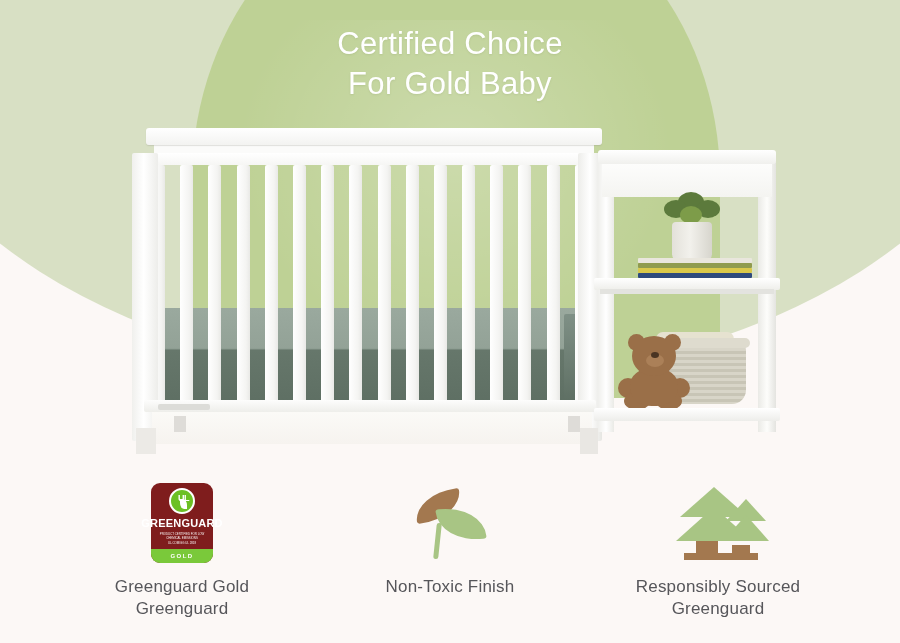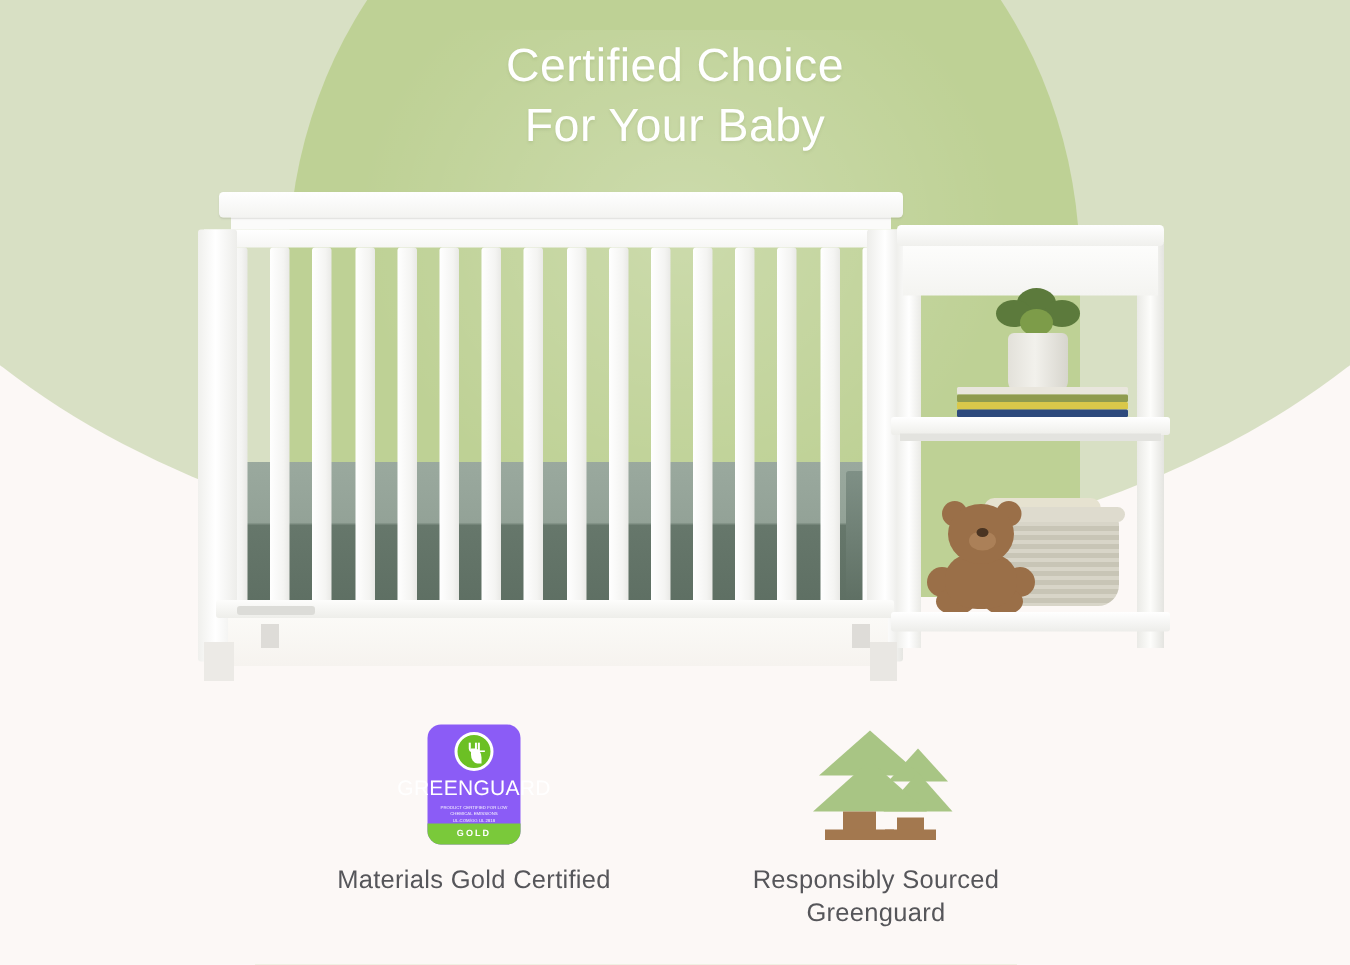--- a/index.html
+++ b/index.html
@@ -169,34 +169,34 @@
   }
   .badge{ width:190px; display:flex; flex-direction:column; align-items:center; }
   .badge-icon{ height:86px; display:flex; align-items:center; justify-content:center; }
   .badge-caption{
     margin-top:10px; text-align:center; color:#56565a;
     font-size:17px; line-height:1.3; letter-spacing:.2px;
   }
 
   
   .gg{
-    width:62px; height:80px; background:#8b5cf6; border-radius:9px;
+    width:62px; height:80px; background:#7f1d1d; border-radius:9px;
     display:flex; flex-direction:column; align-items:center; padding-top:5px;
     position:relative;
   }
   .gg-ul{
     width:26px; height:26px; border-radius:50%; background:#6cc024;
     border:2.5px solid #ffffff; display:flex; align-items:center; justify-content:center;
     position:relative;
   }
   .gg-ul-text{ color:#ffffff; font-size:9px; font-weight:700; letter-spacing:-.5px;
     position:absolute; top:3px; left:7px; }
   .gg-ul-leaf{ position:absolute; bottom:3px; left:9px; width:7px; height:10px;
     background:#ffffff; border-radius:0 60% 0 60%; }
-  .gg-name{ color:#ffffff; font-size:14px; font-weight:400; letter-spacing:.2px; margin-top:3px;text-align:right; }
+  .gg-name{ color:#ffffff; font-size:11px; font-weight:700; letter-spacing:.2px; margin-top:3px;text-align:right; }
   .gg-fine{ color:#ffffff; font-size:2.9px; line-height:1.5; text-align:center;
     width:48px; margin-top:3px; opacity:.95; }
   .gg-goldbar{
     position:absolute; bottom:0; left:0; width:62px; height:14px;
     background:#7ac93a; border-radius:0 0 9px 9px;
     display:flex; align-items:center; justify-content:center;
   }
   .gg-gold{ color:#ffffff; font-size:6px; font-weight:700; letter-spacing:1.4px; }
 
   
@@ -234,21 +234,21 @@
 
 <div id="stage">
 
   <div class="bg-ellipse-outer"></div>
   <div class="bg-center-shape"></div>
   <div class="bg-soft-glow"></div>
   <div class="bg-bottom-cream"></div>
 
   <div class="headline">
     <div>Certified Choice</div>
-    <div>For Your Baby</div>
+    <div>For Gold Baby</div>
   </div>
 
   <div class="furniture">
 
     <div class="crib">
       <div class="mattress"></div>
       <div class="mattress-endl"></div>
       <div class="mattress-endr"></div>
 
       <div class="crib-slats">
@@ -335,23 +335,33 @@
             <span class="gg-ul-text">UL</span>
             <span class="gg-ul-leaf"></span>
           </div>
           <div class="gg-name">GREENGUARD</div>
           <div class="gg-fine">PRODUCT CERTIFIED FOR LOW CHEMICAL EMISSIONS UL.COM/GG UL 2818</div>
           <div class="gg-goldbar">
             <span class="gg-gold">GOLD</span>
           </div>
         </div>
       </div>
-      <div class="badge-caption">Materials Gold Certified</div>
-    </div>
-
+      <div class="badge-caption">Greenguard Gold Greenguard</div>
+    </div>
+
+    <div class="badge">
+      <div class="badge-icon">
+        <div class="leaves">
+          <div class="leaf-brown"></div>
+          <div class="leaf-stem"></div>
+          <div class="leaf-green"></div>
+        </div>
+      </div>
+      <div class="badge-caption">Non-Toxic Finish</div>
+    </div>
 
     <div class="badge">
       <div class="badge-icon">
         <div class="trees">
           <div class="tree tree-sm-1"></div>
           <div class="tree tree-sm-2"></div>
           <div class="tree tree-big-1"></div>
           <div class="tree tree-big-2"></div>
           <div class="stump stump-a"></div>
           <div class="stump stump-a-base"></div>

